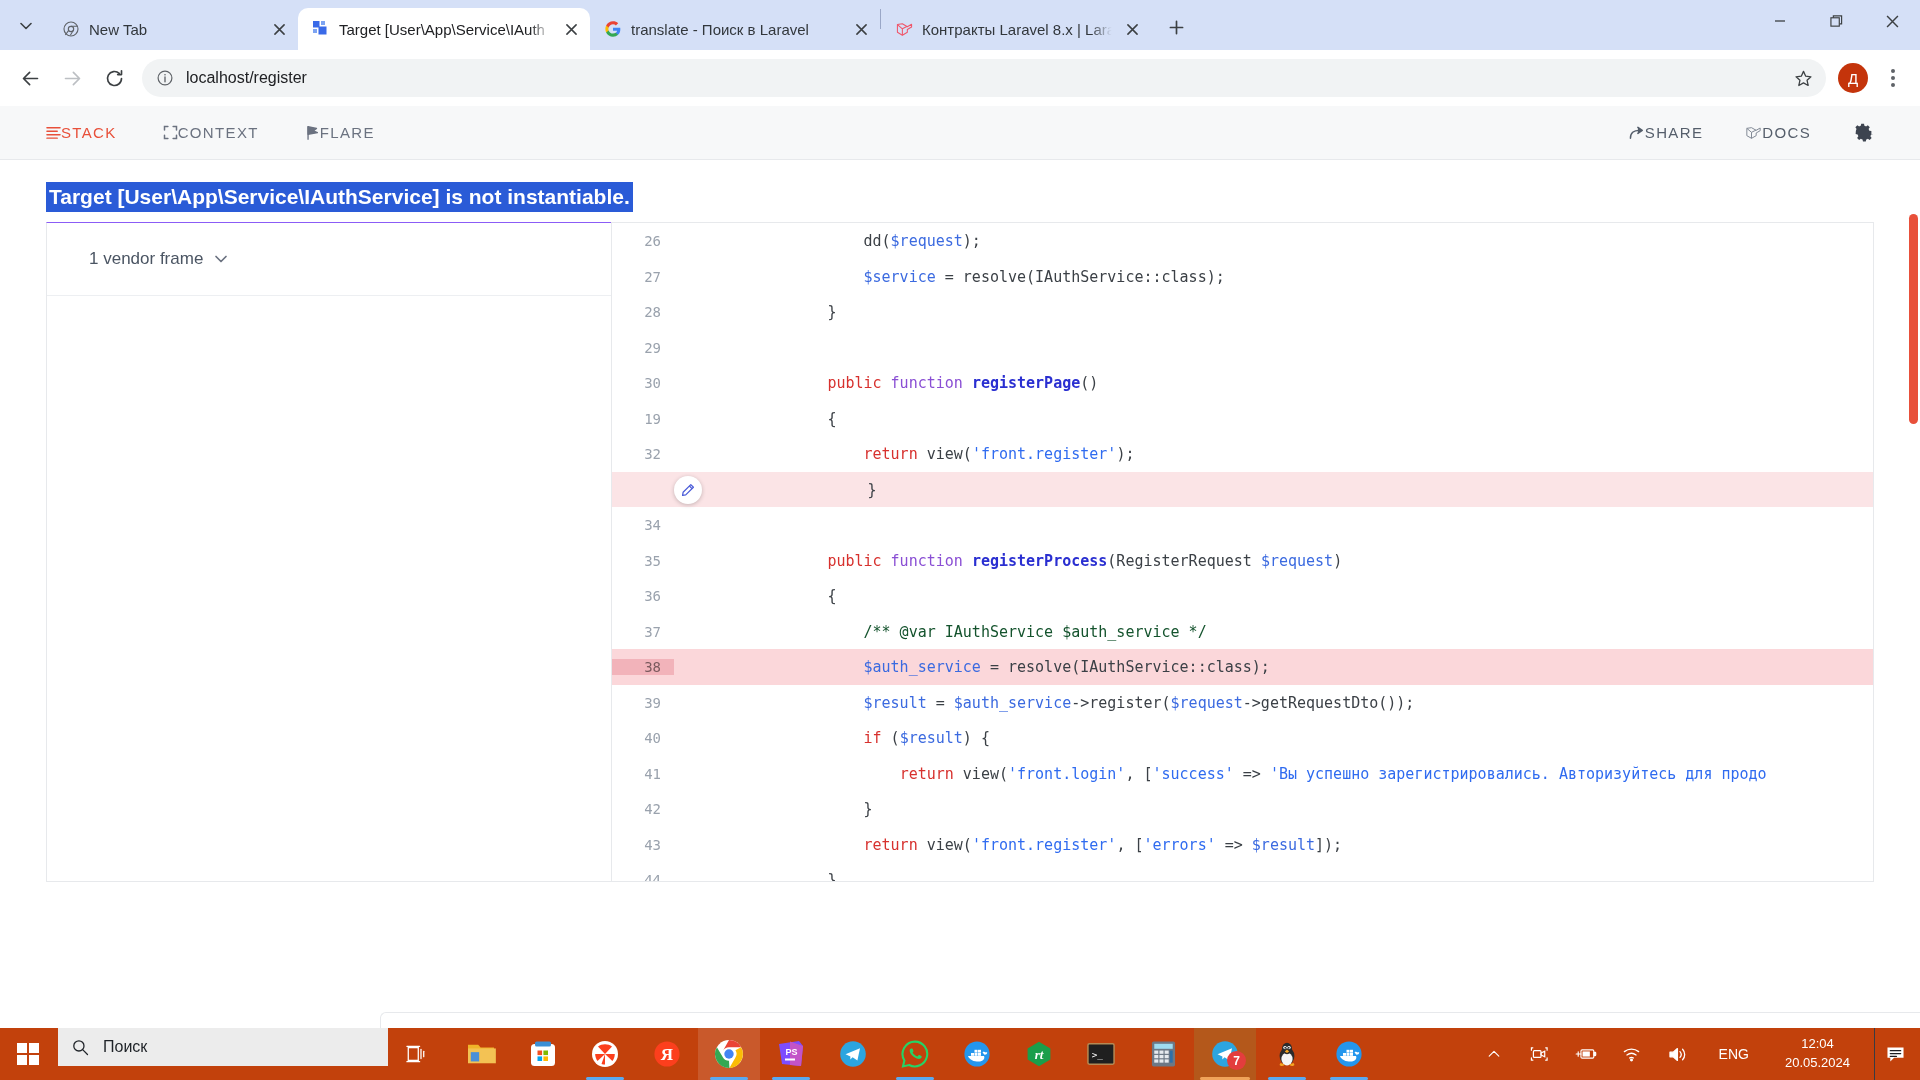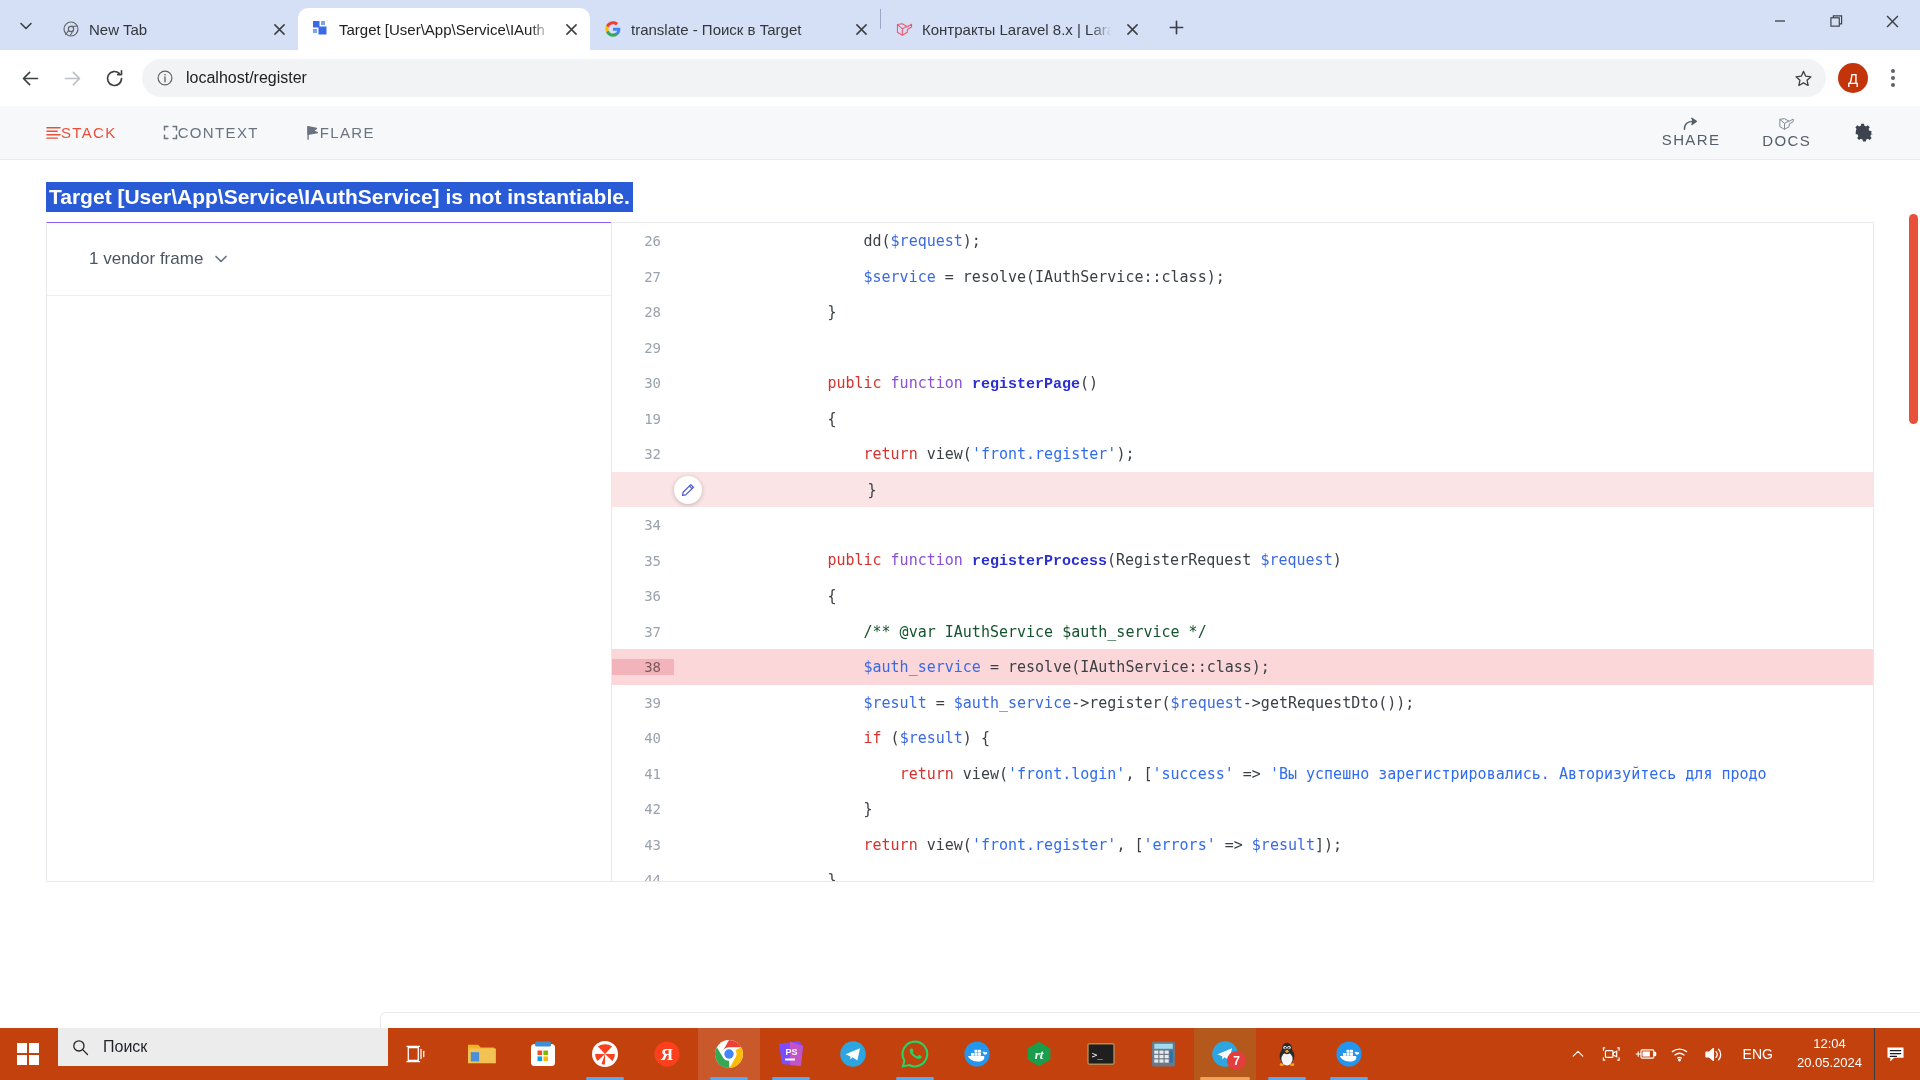--- a/index.html
+++ b/index.html
@@ -90,21 +90,21 @@
     height: 54px; background: #f7f8f9; border-bottom: 1px solid #e7e9ec;
     display: flex; align-items: center; padding: 0 46px;
   }
   .ign-tabs { display: flex; align-items: center; gap: 46px; }
   .ign-tab {
     display: flex; align-items: center; gap: 0; font-size: 15px;
     letter-spacing: .09em; color: #6b7280; cursor: pointer; text-transform: uppercase;
   }
   .ign-tab.active { color: #e8503a; }
   .ign-right { margin-left: auto; display: flex; align-items: center; gap: 42px; }
-  .ign-right .ign-tab { color: #555e6b; flex-direction: column; }
+  .ign-right .ign-tab { color: #555e6b; }
   .gear { cursor: pointer; display: flex; align-items: center; }
 
   .ign-title-wrap { padding: 22px 46px 0 46px; background: #fff; }
   .ign-title {
     display: inline-block; font-size: 21px; font-weight: bold;
     color: #fff; background: #2a5bd7; line-height: 1.35; padding: 1px 3px;
   }
 
   .ign-body { display: flex; padding: 10px 46px 0 46px; height: 700px; }
   .frames-pane {
@@ -138,21 +138,21 @@
     position: absolute; left: 62px; top: 50%; transform: translateY(-50%);
     width: 28px; height: 28px; border-radius: 50%; background: #fff;
     box-shadow: 0 1px 4px rgba(0,0,0,.22);
     display: flex; align-items: center; justify-content: center; cursor: pointer;
   }
   .code-text { padding-left: 45px; color: #363b42; }
 
   
   .kw   { color: #d7312e; }          
   .kw2  { color: #8a4fd4; }          
-  .fn   { color: #2a2fd1; font-weight: bold; font-family: Liberation Mono, monospace; } 
+  .fn   { color: #2a2fd1; font-weight: bold; } 
   .var  { color: #3b6ae0; }          
   .str  { color: #2f6bf0; }          
   .cmt  { color: #14532d; }          
   .pln  { color: #3b4046; }
 
   .scrollbar-v {
     position: absolute; right: 2px; top: 108px; width: 9px; height: 210px;
     background: #e8503a; border-radius: 5px;
   }
   .page-bottom-strip {
@@ -185,21 +185,21 @@
     background: #5aa9f0; border-radius: 2px;
   }
   .taskicon.active-orange { background: #b4581b; }
   .taskicon.active-orange::after { background: #f0a35a; left: 6px; right: 6px; }
   .taskicon.active-gray { background: rgba(255,255,255,.13); }
   .badge {
     position: absolute; right: 10px; bottom: 10px; width: 19px; height: 19px;
     background: #e33d3d; border-radius: 50%; color: #fff; font-size: 12px;
     display: flex; align-items: center; justify-content: center; font-weight: bold;
   }
-  .tray { margin-left: auto; display: flex; align-items: center; gap: 0; height: 52px; padding-right: 4px; }
+  .tray { margin-left: auto; display: flex; align-items: center; gap: 12px; height: 52px; padding-right: 4px; }
   .trayicon { width: 34px; height: 52px; display: flex; align-items: center; justify-content: center; cursor: pointer; }
   .lang { font-size: 14px; padding: 0 12px; cursor: pointer; }
   .clock { font-size: 13px; line-height: 1.45; text-align: center; padding: 0 12px; cursor: pointer; }
   .notif { width: 42px; height: 52px; display: flex; align-items: center; justify-content: center; cursor: pointer; border-left: 1px solid #393b42;}
 </style>
 </head>
 <body>
 
 <div class="browser">
 
@@ -246,21 +246,21 @@
 
     <div class="tab inactive" style="width:290px">
       <span class="favicon">
         <svg width="16" height="16" viewBox="0 0 24 24">
           <path fill="#4285F4" d="M23 12.3c0-.8-.1-1.5-.2-2.3H12v4.5h6.2c-.3 1.4-1.1 2.6-2.3 3.4v2.9h3.7c2.2-2 3.4-5 3.4-8.5z"></path>
           <path fill="#34A853" d="M12 23.5c3.1 0 5.7-1 7.6-2.8l-3.7-2.9c-1 .7-2.3 1.1-3.9 1.1-3 0-5.6-2-6.5-4.8H1.7v3C3.6 20.9 7.5 23.5 12 23.5z"></path>
           <path fill="#FBBC05" d="M5.5 14.1c-.2-.7-.4-1.4-.4-2.1s.1-1.4.4-2.1v-3H1.7C.9 8.5.5 10.2.5 12s.4 3.5 1.2 5.1l3.8-3z"></path>
           <path fill="#EA4335" d="M12 4.9c1.7 0 3.2.6 4.4 1.7l3.3-3.3C17.7 1.4 15.1.5 12 .5 7.5.5 3.6 3.1 1.7 6.9l3.8 3c.9-2.8 3.5-5 6.5-5z"></path>
         </svg>
       </span>
-      <span class="title">translate - Поиск в Target</span>
+      <span class="title">translate - Поиск в Laravel</span>
       <span class="closebtn">
         <svg width="11" height="11" viewBox="0 0 12 12">
             <path d="M1 1 L11 11 M11 1 L1 11" stroke="#3c4043" stroke-width="1.7" stroke-linecap="round"></path>
           </svg>
       </span>
     </div>
 
     <div class="tabsep"></div>
 
     <div class="tab inactive" style="width:270px">

